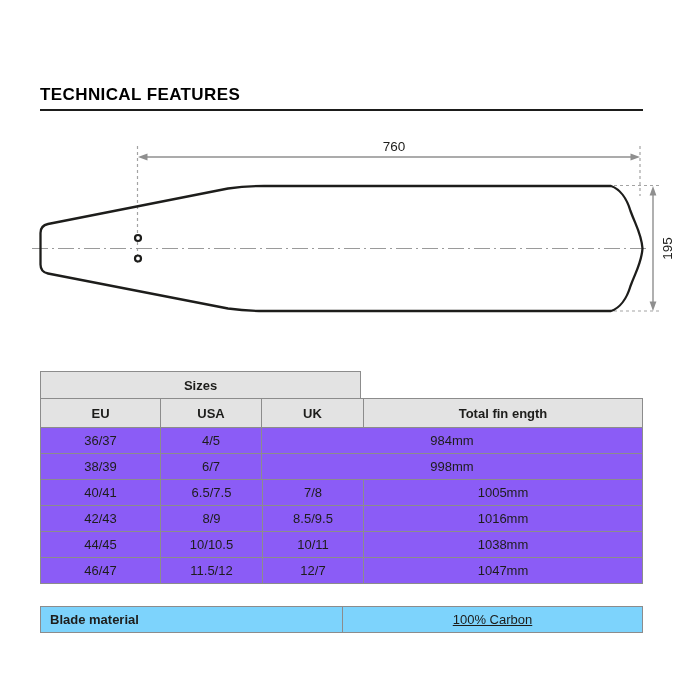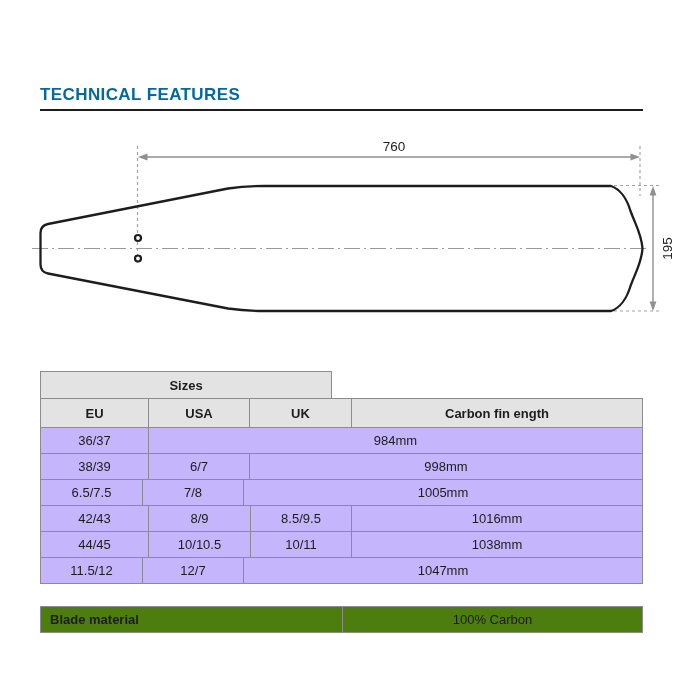--- a/index.html
+++ b/index.html
@@ -2,58 +2,58 @@
 <html><head>
 <meta charset="utf-8">
 <style>
   html,body{margin:0;padding:0;background:#ffffff;}
   .canvas{
     position:relative;width:700px;height:700px;background:#ffffff;
     font-family:"Liberation Sans",sans-serif;color:#1d1d1b;overflow:hidden;
   }
   .title{
     position:absolute;left:40px;top:85px;font-size:17px;font-weight:bold;
-    letter-spacing:.4px;color:#0369a1;text-align:right;
+    letter-spacing:.4px;color:#000000;text-align:right;
   }
   .title-rule{position:absolute;left:40px;top:109px;width:603px;height:2px;background:#1d1d1b;}
   .diagram{position:absolute;left:0;top:0;}
 
   
   .sizes-head{
-    position:absolute;left:40px;top:371px;width:292px;height:28px;box-sizing:border-box;
+    position:absolute;left:40px;top:371px;width:321px;height:28px;box-sizing:border-box;
     background:#e3e3e3;border:1px solid #8c8c8c;display:flex;align-items:center;justify-content:center;
     font-size:13px;font-weight:bold;
   }
   
   .spec-table{
     position:absolute;left:40px;top:398px;width:603px;box-sizing:border-box;
     border-left:1px solid #8c8c8c;border-right:1px solid #8c8c8c;border-top:1px solid #8c8c8c;
     font-size:13px;
   }
-  .t-row{display:flex;border-bottom:1px solid #8c8c8c;height:25px;background:#c4b5fd;}
+  .t-row{display:flex;border-bottom:1px solid #8c8c8c;height:25px;background:#8b5cf6;}
   .t-row.head{height:28px;background:#e3e3e3;font-weight:bold;}
   .t-cell{
     box-sizing:border-box;display:flex;align-items:center;justify-content:center;
     border-right:1px solid #8c8c8c;overflow:hidden;
   }
-  .t-cell.c0{width:108px;}
+  .t-cell.c0{width:120px;}
   .t-cell.c1{width:102px;}
   .t-cell.c2{width:101px;}
   .t-cell.c3{flex:1;border-right:none;}
 
   
   .blade-row{
     position:absolute;left:40px;top:606px;width:603px;height:27px;box-sizing:border-box;
-    border:1px solid #8c8c8c;display:flex;font-size:13px;background:#4d7c0f;
+    border:1px solid #8c8c8c;display:flex;font-size:13px;background:#7dd3fc;
   }
   .blade-label{
     width:302px;box-sizing:border-box;border-right:1px solid #8c8c8c;
     display:flex;align-items:center;padding-left:9px;font-weight:bold;
   }
-  .blade-value{flex:1;display:flex;align-items:center;justify-content:center;}
+  .blade-value{flex:1;display:flex;align-items:center;justify-content:center;text-decoration:underline;}
 </style>
 </head>
 <body>
 
 <div class="canvas">
 
   <div class="title">TECHNICAL FEATURES</div>
   <div class="title-rule"></div>
 
   <svg class="diagram" width="700" height="360" viewBox="0 0 700 360">
@@ -96,49 +96,52 @@
 
   <div class="sizes-head">
     <span>Sizes</span>
   </div>
 
   <div class="spec-table">
     <div class="t-row head">
       <div class="t-cell c0">EU</div>
       <div class="t-cell c2">USA</div>
       <div class="t-cell c1">UK</div>
-      <div class="t-cell c3">Carbon fin ength</div>
+      <div class="t-cell c3">Total fin ength</div>
     </div>
     <div class="t-row">
       <div class="t-cell c0">36/37</div>
+      <div class="t-cell c2">4/5</div>
       <div class="t-cell c3">984mm</div>
     </div>
     <div class="t-row">
       <div class="t-cell c0">38/39</div>
       <div class="t-cell c2">6/7</div>
       <div class="t-cell c3">998mm</div>
     </div>
     <div class="t-row">
+      <div class="t-cell c0">40/41</div>
       <div class="t-cell c1">6.5/7.5</div>
       <div class="t-cell c2">7/8</div>
       <div class="t-cell c3">1005mm</div>
     </div>
     <div class="t-row">
       <div class="t-cell c0">42/43</div>
       <div class="t-cell c1">8/9</div>
       <div class="t-cell c2">8.5/9.5</div>
       <div class="t-cell c3">1016mm</div>
     </div>
     <div class="t-row">
       <div class="t-cell c0">44/45</div>
       <div class="t-cell c1">10/10.5</div>
       <div class="t-cell c2">10/11</div>
       <div class="t-cell c3">1038mm</div>
     </div>
     <div class="t-row">
+      <div class="t-cell c0">46/47</div>
       <div class="t-cell c1">11.5/12</div>
       <div class="t-cell c2">12/7</div>
       <div class="t-cell c3">1047mm</div>
     </div>
   </div>
 
   <div class="blade-row">
     <div class="blade-label">Blade material</div>
     <div class="blade-value">100% Carbon</div>
   </div>

